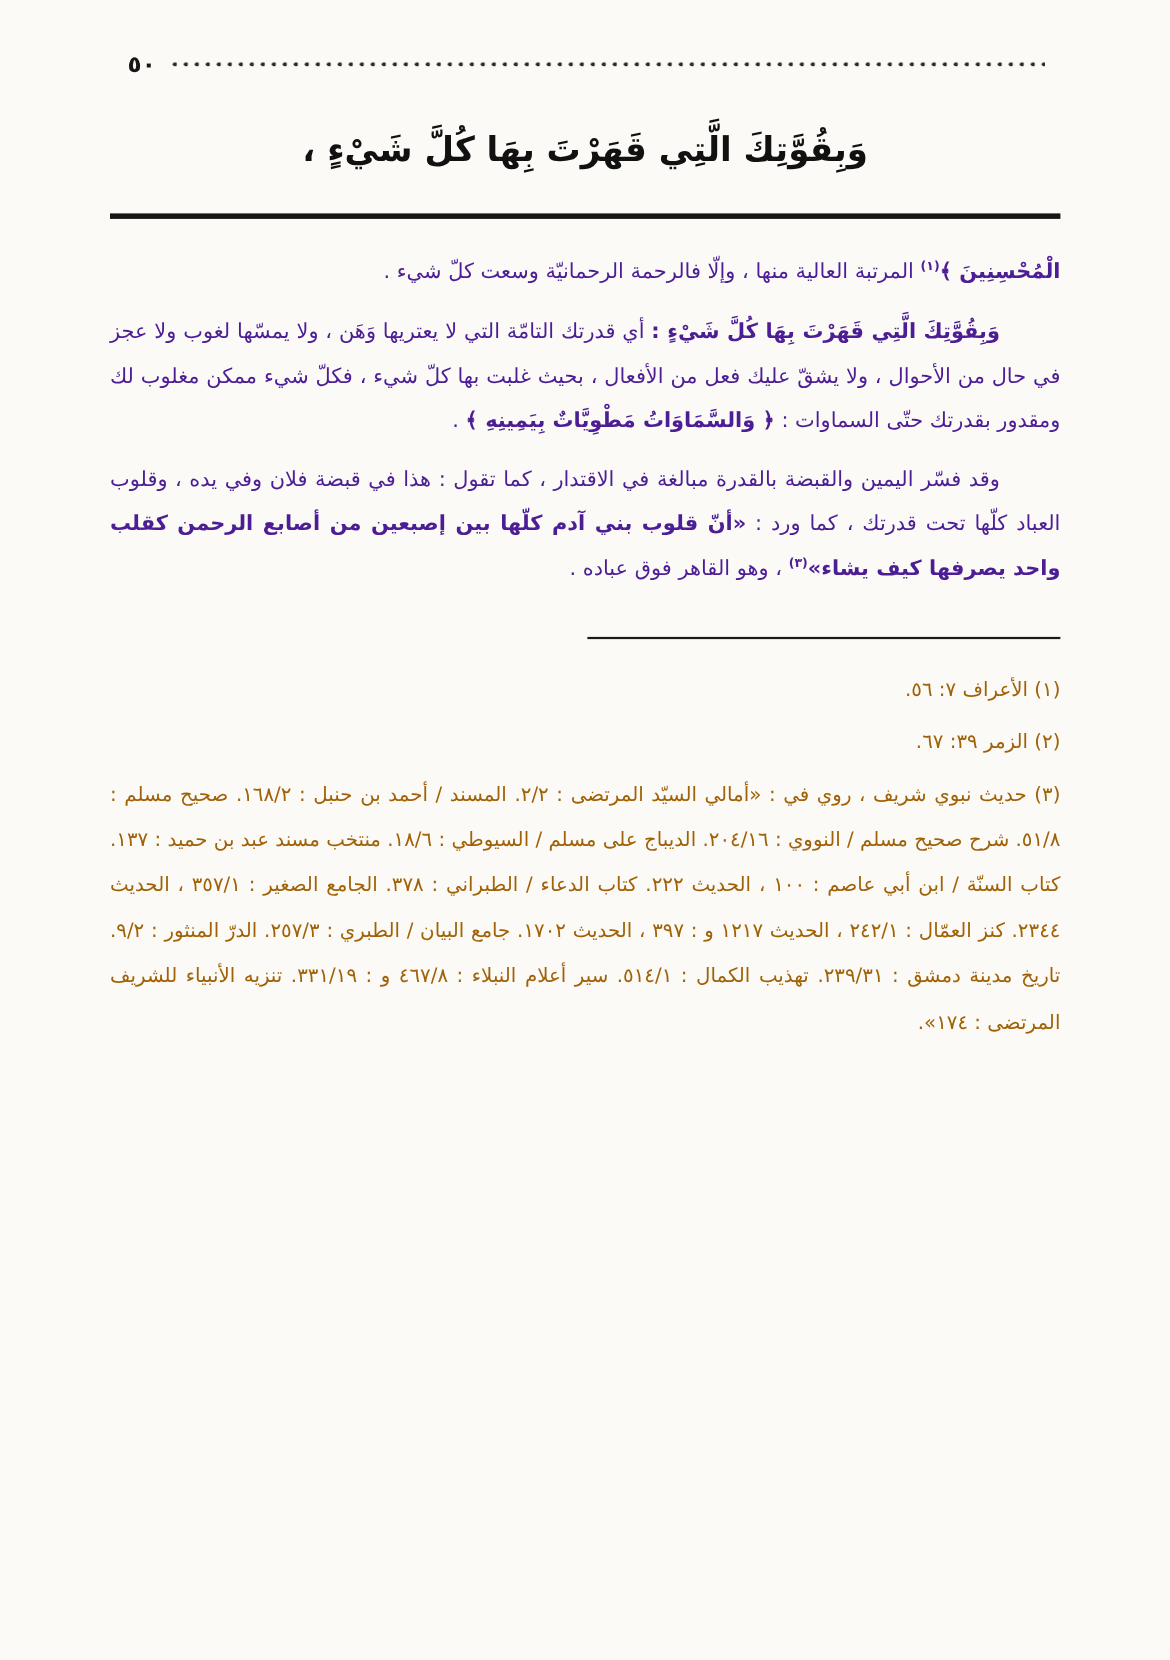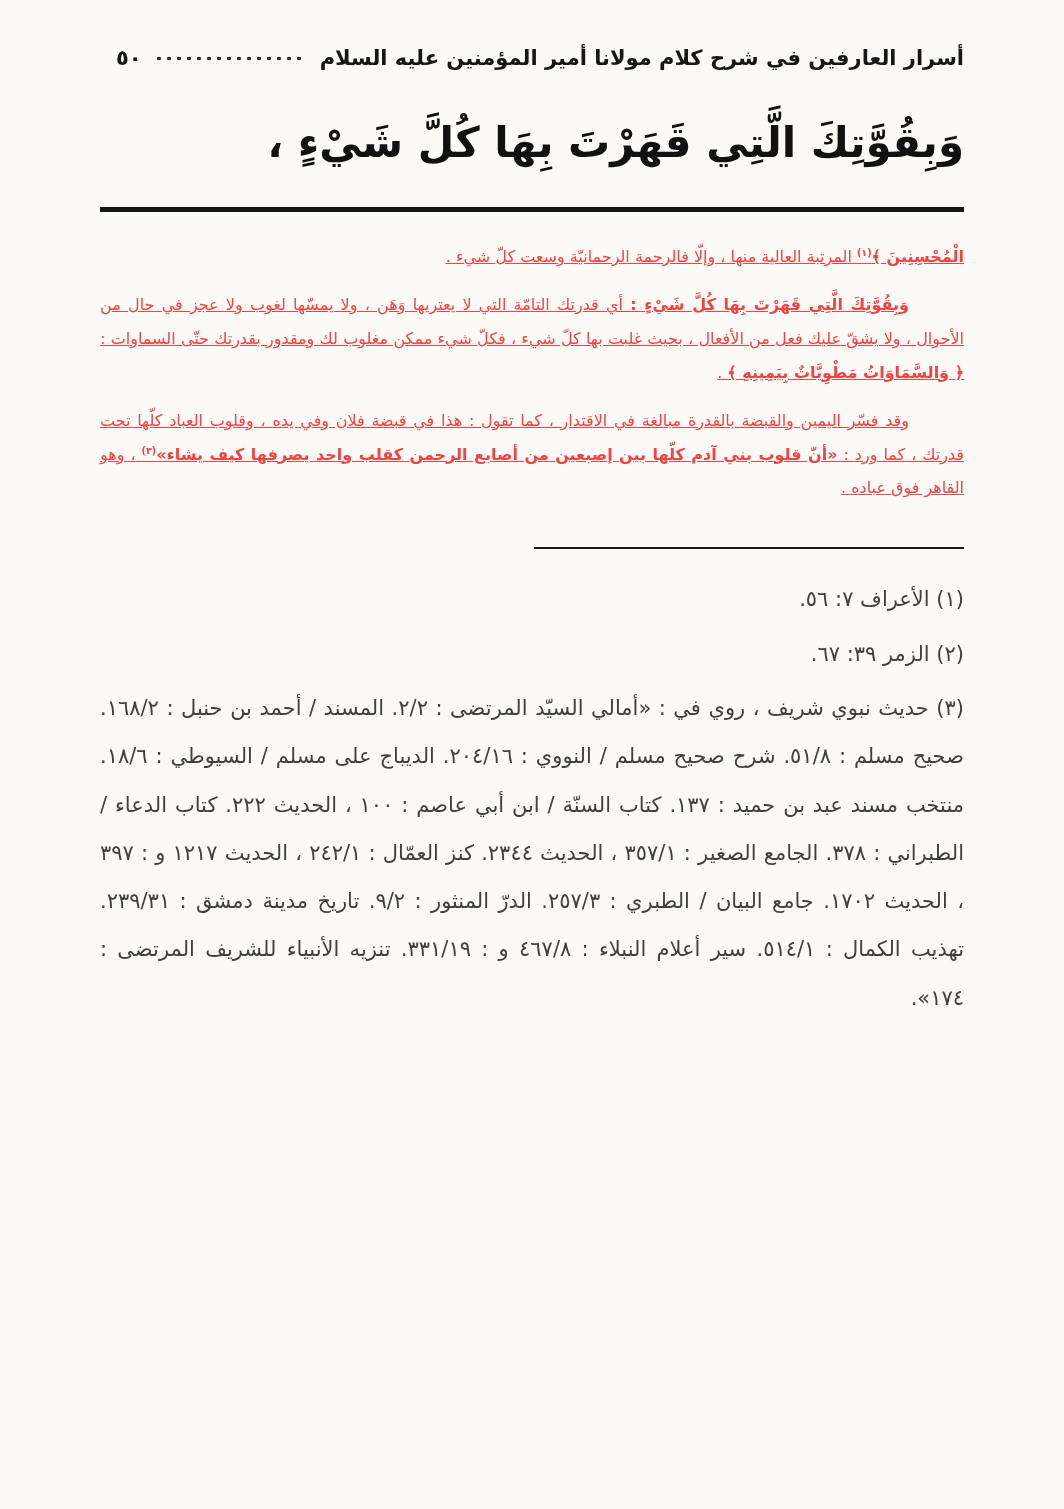--- a/index.html
+++ b/index.html
@@ -19,51 +19,50 @@
   }
   .header-title { white-space: nowrap; }
   .header-dots {
     flex: 1; height: 5px; margin: 0 14px 9px 14px;
     background-image: radial-gradient(circle at 3px 2.5px, #2b2b2b 1.7px, transparent 2.1px);
     background-size: 10px 5px; background-repeat: repeat-x;
   }
   .header-page-number { white-space: nowrap; margin-left: 16px; }
 
   .main-heading {
-    text-align: right; font-size: 42px; font-weight: bold;
+    text-align: center; font-size: 31px; font-weight: bold;
     margin-top: 48px; margin-bottom: 40px; color: #111;
   }
 
   .heading-rule { border: none; height: 5px; background: #161616; }
 
   .body-text {
-    margin-top: 28px; font-size: 16px; line-height: 2.12;
-    text-align: justify; color: #ef4444; text-decoration: underline;
+    margin-top: 28px; font-size: 19px; line-height: 2.12;
+    text-align: justify; color: #4c1d95;
   }
   .para { margin-bottom: 14px; }
   .indent { text-indent: 55px; }
   .indent-lg { text-indent: 84px; }
   .bold { font-weight: bold; }
   sup.fn-marker { font-size: 0.6em; vertical-align: super; font-weight: bold; line-height: 0; }
 
   .footnote-sep { margin-top: 42px; width: 430px; height: 2px; background: #1a1a1a; }
 
   .footnotes {
-    margin-top: 26px; font-size: 21px; line-height: 2.3;
-    text-align: justify; color: #404040;
+    margin-top: 26px; font-size: 18px; line-height: 2.3;
+    text-align: justify; color: #a16207;
   }
   .footnote { margin-bottom: 6px; }
 </style>
 </head>
 <body>
 
 <div class="page">
 
   <header class="page-header">
-    <span class="header-title">أسرار العارفين في شرح كلام مولانا أمير المؤمنين عليه السلام</span>
     <span class="header-dots"></span>
     <span class="header-page-number">٥٠</span>
   </header>
 
   <div class="main-heading">وَبِقُوَّتِكَ الَّتِي قَهَرْتَ بِهَا كُلَّ شَيْءٍ ،</div>
 
   <hr class="heading-rule">
 
   <main class="body-text">
 

